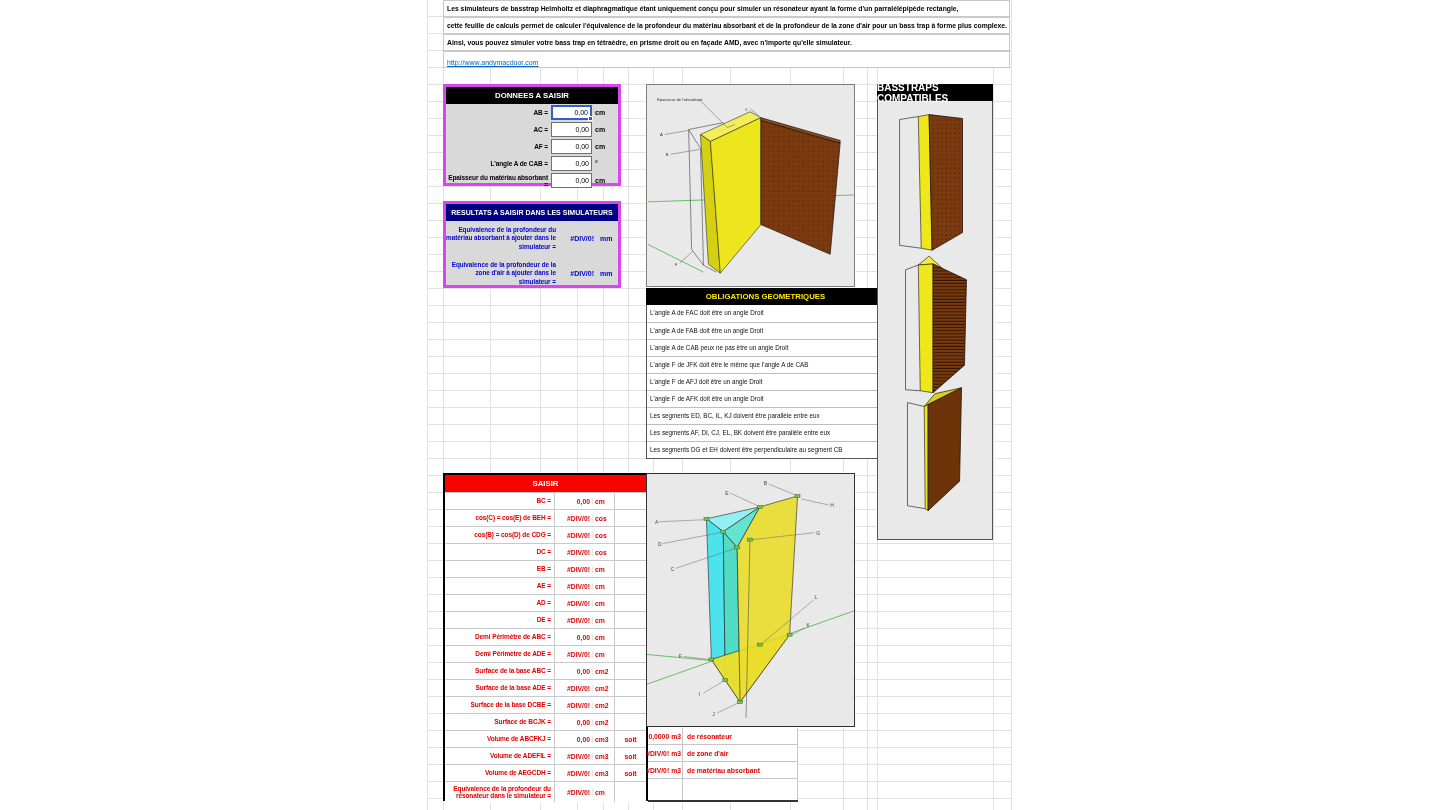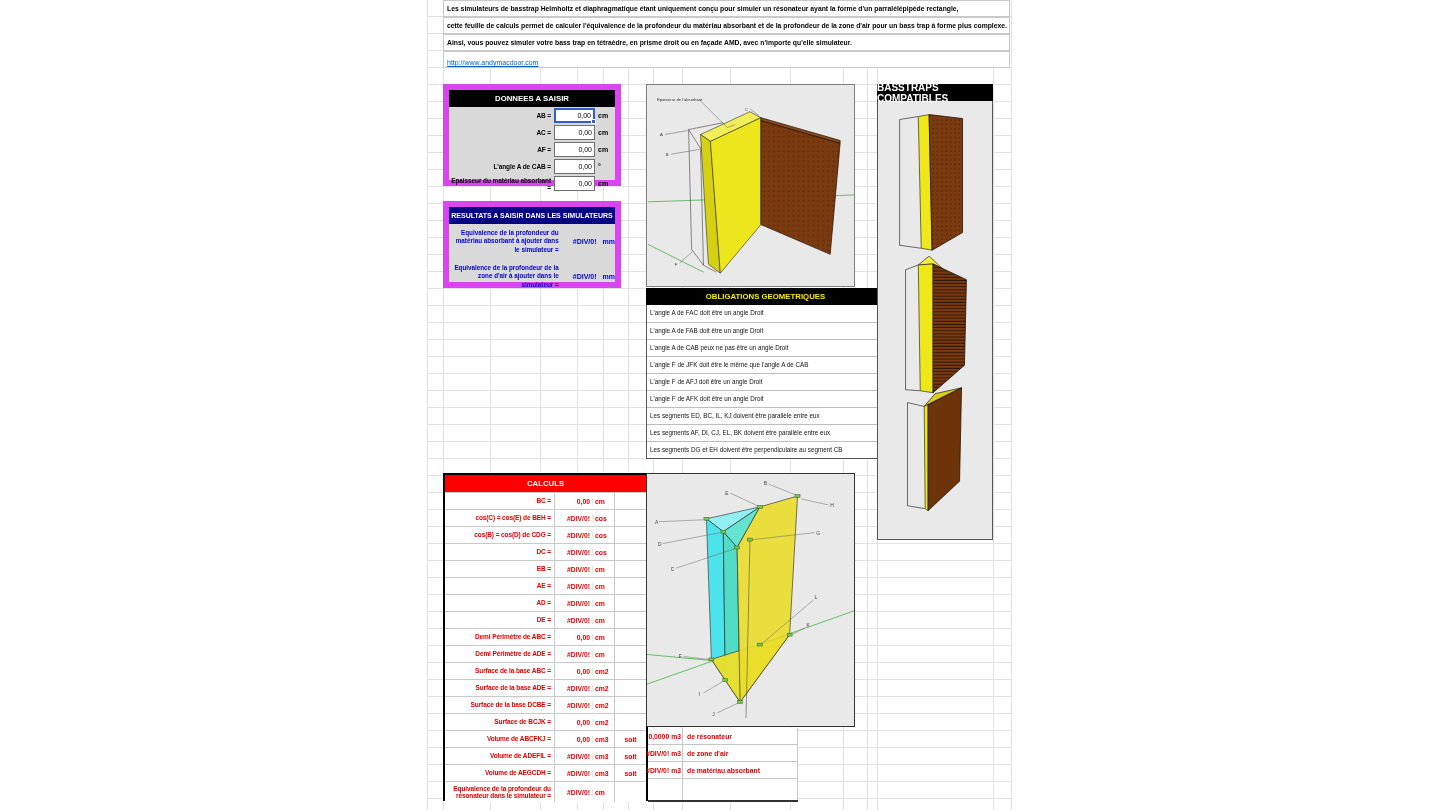--- a/index.html
+++ b/index.html
@@ -11,21 +11,21 @@
     background:repeating-linear-gradient(to bottom,transparent 0,transparent 16px,#e2e2e2 16px,#e2e2e2 17px)}
   .vline{position:absolute;top:0;bottom:0;width:1px;background:#e2e2e2}
   
   .introrow{position:absolute;left:443px;width:567px;height:17px;border:1px solid #c9c9c9;background:#fff;
     font-size:6.8px;font-weight:bold;line-height:15px;padding-left:3px;white-space:nowrap;overflow:hidden}
   .linkrow{position:absolute;left:443px;top:51px;width:567px;height:17px;border:1px solid #c9c9c9;background:#fff;line-height:15px;padding-left:3px}
   .linkrow a{color:#0563C1;font-size:7px;text-decoration:underline;cursor:pointer}
   
   .thead{height:17px;display:flex;align-items:center;justify-content:center;font-weight:bold;font-size:7.8px;color:#fff}
   .black{background:#000}.navy{background:#000080}.redbg{background:#FF0000}
-  .tbl{border:6px solid #d946ef}
+  .tbl{border:3px solid #d946ef}
   
   .donnees{background:#D9D9D9}
   .drow{display:flex;height:17px;align-items:center}
   .dlabel{width:105px;text-align:right;font-weight:bold;font-size:6.5px;padding-right:3px;letter-spacing:-0.1px}
   .dinput{width:41px;height:15px;background:#fff;border:1px solid #6f6f6f;text-align:right;font-size:7px;padding:1px 2px;line-height:11px;position:relative}
   .dinput.sel{border:2px solid #2E5FCC;line-height:9px}
   .dinput.sel::after{content:"";position:absolute;right:-3px;bottom:-3px;width:3px;height:3px;background:#2E5FCC;border:1px solid #fff}
   .dunit{font-weight:bold;font-size:7px;padding-left:3px}
   
   .resultats{background:#D9D9D9}
@@ -217,21 +217,21 @@
           <path d="M30,303 L30,408 L48,411 M30,303 L47,307" stroke="#2b2b2b" stroke-width="0.7" fill="none"></path>
           <polygon points="47,307 58,294 85,288 51,305" fill="#D8CF1F" stroke="#1F1208" stroke-width="0.7"></polygon>
           <polygon points="47,307 51,305 51,413 48,411" fill="#EFE719" stroke="#2b2b2b" stroke-width="0.7"></polygon>
           <polygon points="51,305 85,288 83,383 51,413" fill="#6E3409" stroke="#1F1208" stroke-width="0.8"></polygon>
         </g>
       </svg>
     </div>
   </div>
 
   <div class="abs calculs" style="left:443px;top:473px;width:205px;height:328px">
-    <div class="thead redbg">CALCULS</div>
+    <div class="thead redbg">SAISIR</div>
     <div class="crow">
         <span class="clabel">BC =</span>
         <span class="cval">0,00</span>
         <span class="cunit">cm</span>
         <span class="cfill"></span>
       </div>
     <div class="crow">
         <span class="clabel">cos(C) = cos(E) de BEH =</span>
         <span class="cval">#DIV/0!</span>
         <span class="cunit">cos</span>

